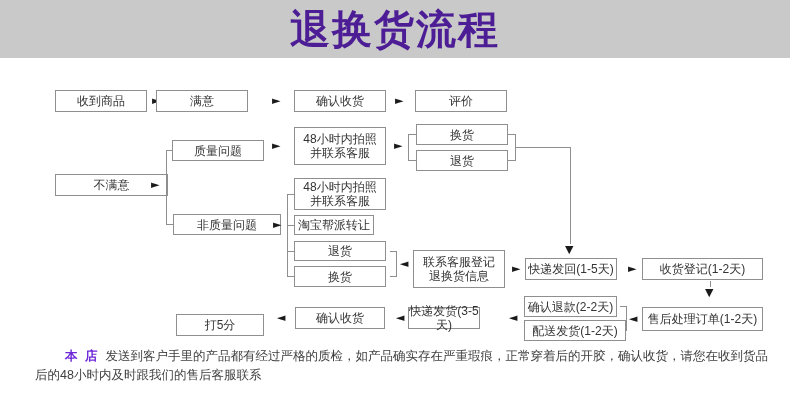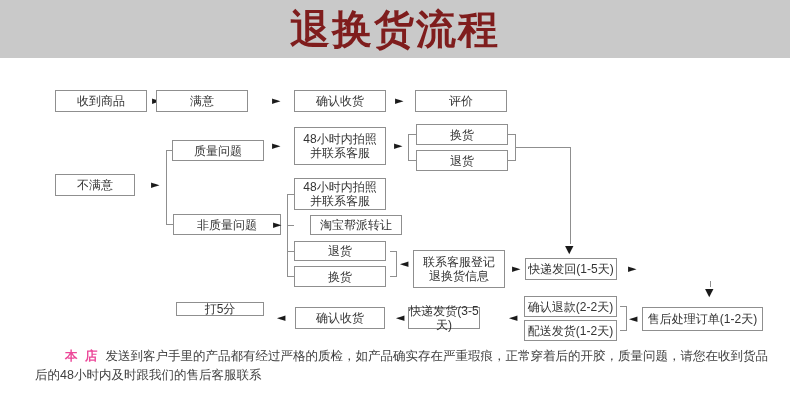--- a/index.html
+++ b/index.html
@@ -1,32 +1,32 @@
 <!DOCTYPE html>
 <html><head>
 <meta charset="utf-8">
 <style>
   html,body{margin:0;padding:0;background:#fff;}
   #stage{position:relative;width:790px;height:400px;background:#ffffff;overflow:hidden;
          font-family:"Liberation Sans","DejaVu Sans",sans-serif;}
   .band{position:absolute;left:0;top:0;width:790px;height:58px;background:#c9c9c9;
         display:flex;align-items:center;justify-content:center;}
-  .title{font-size:40px;font-weight:bold;color:#7f1d1d;letter-spacing:2px;line-height:1;}
+  .title{font-size:40px;font-weight:bold;color:#4c1d95;letter-spacing:2px;line-height:1;}
   .box{position:absolute;display:flex;align-items:center;justify-content:center;text-align:center;
        background:#fff;border:1px solid #8f8f8f;font-size:12px;color:#333;
        white-space:pre-line;line-height:14px;box-sizing:border-box;}
   .ar{position:absolute;font-size:11px;line-height:11px;color:#1a1a1a;
       font-family:"DejaVu Sans",sans-serif;}
   .ln{position:absolute;background:#8f8f8f;}
   .bk{position:absolute;border:1px solid #8f8f8f;background:transparent;box-sizing:border-box;}
   .bk.l{border-right:none;}
   .bk.r{border-left:none;}
   .footer{position:absolute;left:35px;top:347px;width:745px;font-size:12.5px;line-height:19px;
           color:#404040;text-indent:30px;}
-  .footer b{color:#ec4899;margin-right:6px;letter-spacing:2px;margin-top:14px;}
+  .footer b{color:#6d28d9;margin-right:6px;letter-spacing:2px;margin-top:14px;}
 </style>
 </head>
 <body>
 
 <div id="stage">
 
   <div class="band">
     <div class="title">退换货流程</div>
   </div>
 
@@ -44,55 +44,56 @@
 并联系客服</div>
   <span class="ar" style="left:394px;top:140px">►</span>
   <div class="bk l" style="left:408px;top:134px;width:8px;height:27px"></div>
   <div class="box" style="left:416px;top:124px;width:92px;height:21px">换货</div>
   <div class="box" style="left:416px;top:150px;width:92px;height:21px">退货</div>
   <div class="bk r" style="left:508px;top:134px;width:8px;height:27px"></div>
   <div class="ln" style="left:516px;top:147px;width:54px;height:1px"></div>
   <div class="ln" style="left:570px;top:147px;width:1px;height:97px"></div>
   <span class="ar" style="left:565px;top:244px">▼</span>
 
-  <div class="box" style="left:55px;top:174px;width:80px;height:22px">不满意</div>
+  <div class="box" style="left:55px;top:174px;width:113px;height:22px">不满意</div>
   <span class="ar" style="left:151px;top:179px">►</span>
   <div class="bk l" style="left:166px;top:150px;width:7px;height:75px"></div>
   <div class="box" style="left:173px;top:214px;width:108px;height:21px">非质量问题</div>
   <span class="ar" style="left:273px;top:219px">►</span>
 
   <div class="bk l" style="left:287px;top:194px;width:7px;height:83px"></div>
   <div class="ln" style="left:287px;top:225px;width:7px;height:1px"></div>
   <div class="ln" style="left:287px;top:251px;width:7px;height:1px"></div>
   <div class="box" style="left:294px;top:178px;width:92px;height:32px">48小时内拍照
 并联系客服</div>
-  <div class="box" style="left:310px;top:215px;width:92px;height:20px">淘宝帮派转让</div>
+  <div class="box" style="left:294px;top:215px;width:80px;height:20px">淘宝帮派转让</div>
   <div class="box" style="left:294px;top:241px;width:92px;height:20px">退货</div>
   <div class="box" style="left:294px;top:266px;width:92px;height:21px">换货</div>
   <div class="bk r" style="left:390px;top:251px;width:7px;height:26px"></div>
   <span class="ar" style="left:400px;top:258px">◄</span>
 
   <div class="box" style="left:413px;top:250px;width:92px;height:38px">联系客服登记
 退换货信息</div>
   <span class="ar" style="left:512px;top:263px">►</span>
   <div class="box" style="left:525px;top:258px;width:92px;height:22px">快递发回(1-5天)</div>
   <span class="ar" style="left:628px;top:263px">►</span>
+  <div class="box" style="left:642px;top:258px;width:121px;height:22px">收货登记(1-2天)</div>
   <div class="ln" style="left:710px;top:281px;width:1px;height:6px"></div>
   <span class="ar" style="left:705px;top:287px">▼</span>
 
   <div class="box" style="left:642px;top:307px;width:121px;height:24px">售后处理订单(1-2天)</div>
   <span class="ar" style="left:629px;top:313px">◄</span>
   <div class="bk r" style="left:620px;top:306px;width:7px;height:25px"></div>
   <div class="box" style="left:524px;top:296px;width:93px;height:21px">确认退款(2-2天)</div>
-  <div class="box" style="left:524px;top:320px;width:93px;height:21px">配送发货(1-2天)</div>
+  <div class="box" style="left:524px;top:320px;width:102px;height:21px">配送发货(1-2天)</div>
   <span class="ar" style="left:509px;top:312px">◄</span>
 
   <div class="box" style="left:408px;top:307px;width:72px;height:22px">快递发货(3-5天)</div>
   <span class="ar" style="left:396px;top:312px">◄</span>
   <div class="box" style="left:295px;top:307px;width:90px;height:22px">确认收货</div>
   <span class="ar" style="left:277px;top:312px">◄</span>
-  <div class="box" style="left:176px;top:302px;width:88px;height:14px">打5分</div>
+  <div class="box" style="left:176px;top:314px;width:88px;height:22px">打5分</div>
 
   <div class="footer">
-    <b>本 店</b><span>发送到客户手里的产品都有经过严格的质检，如产品确实存在严重瑕痕，正常穿着后的开胶，质量问题，请您在收到货品后的48小时内及时跟我们的售后客服联系</span>
+    <b>本 店</b><span>发送到客户手里的产品都有经过严格的质检，如产品确实存在严重瑕痕，正常穿着后的开胶，确认收货，请您在收到货品后的48小时内及时跟我们的售后客服联系</span>
   </div>
 
 </div>
 
 </body></html>

